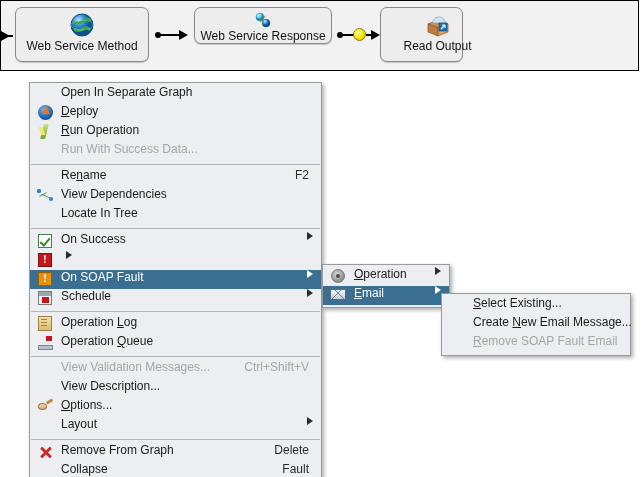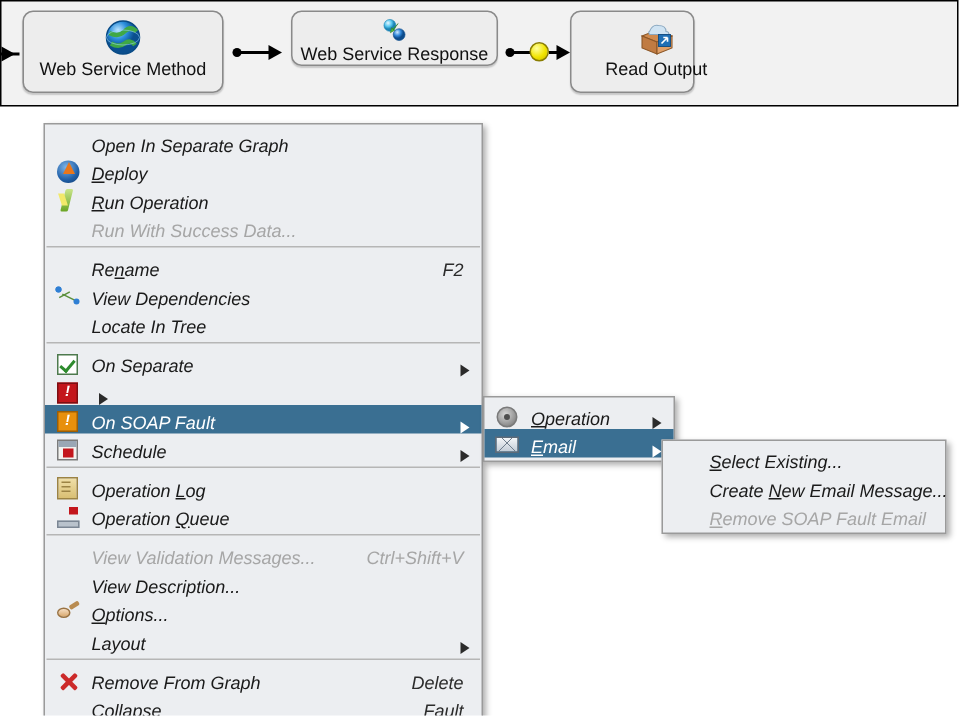--- a/index.html
+++ b/index.html
@@ -54,26 +54,25 @@
     position:absolute;
     background:#eceef1;
     border:1px solid #9a9a9a;
     box-shadow:2px 2px 4px rgba(0,0,0,.32);
     box-sizing:border-box;
     padding:2px 0;
     font-size:12px;
   }
   .mi{
     position:relative;
-    display:flex;align-items:flex-end;
+    display:flex;align-items:flex-start;
     height:19px;
     padding:0 6px 0 0;
     white-space:nowrap;
     cursor:default;
-    font-style:italic;
   }
   .mi .ic{
     width:22px;min-width:22px;height:17px;
     display:flex;align-items:center;justify-content:center;
     margin-left:4px;
   }
   .mi .lbl{flex:1;padding-left:5px;color:#1a1a1a;letter-spacing:0;}
   .mi .acc{color:#2b2b2b;padding-left:18px;padding-right:6px;font-size:12px;}
   .mi .arr{
     width:0;height:0;margin-left:10px;margin-right:2px;
@@ -254,21 +253,21 @@
     </div>
     <div class="mi">
       <span class="ic"></span>
       <span class="lbl">Locate In Tree</span>
     </div>
     <div class="sep"></div>
     <div class="mi">
       <span class="ic">
         <span class="i-ok"></span>
       </span>
-      <span class="lbl">On Separate</span>
+      <span class="lbl">On Success</span>
       <span class="arr"></span>
     </div>
     <div class="mi">
       <span class="ic">
         <span class="i-err">!</span>
       </span>
       <span class="arr"></span>
     </div>
     <div class="mi sel">
       <span class="ic">

